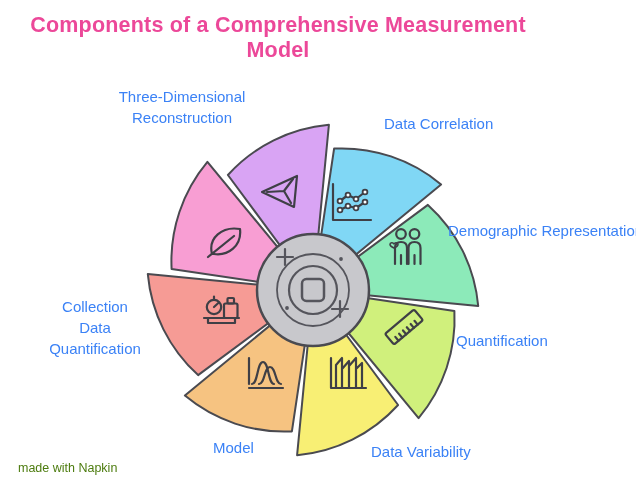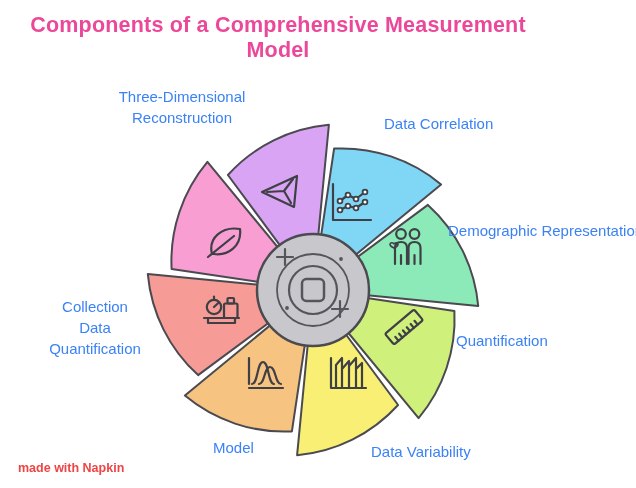--- a/index.html
+++ b/index.html
@@ -2,21 +2,21 @@
 <html><head>
 <meta charset="utf-8">
 <style>
   html,body{margin:0;padding:0;background:#fff;}
   #canvas{position:relative;width:636px;height:488px;background:#ffffff;overflow:hidden;
           font-family:"Liberation Sans", sans-serif;}
   .title{position:absolute;left:0;top:13px;width:556px;text-align:center;
          font-size:21.5px;font-weight:700;color:#ec4899;letter-spacing:.2px;}
   .lbl{position:absolute;font-size:15px;font-weight:400;color:#3b82f6;line-height:21px;white-space:nowrap;}
   .lbl.center{text-align:center;white-space:normal;}
-  .watermark{position:absolute;left:18px;top:461px;font-size:12.5px;font-weight:700;color:#ef4444;}
+  .watermark{position:absolute;left:18px;top:461px;font-size:12.5px;font-weight:400;color:#4d7c0f;}
   svg{position:absolute;left:0;top:0;}
   .blade{stroke:#4a4a50;stroke-width:2;stroke-linejoin:round;}
   .icon{stroke:#3f3f46;stroke-width:2.2;fill:none;stroke-linecap:round;stroke-linejoin:round;}
   .icon .dot{fill:#ffffff;stroke:#3f3f46;stroke-width:1.8;}
   .hubdeco{stroke:#55555c;stroke-width:2.2;fill:none;stroke-linecap:round;}
 </style>
 </head>
 <body>
 
 <div id="canvas">

